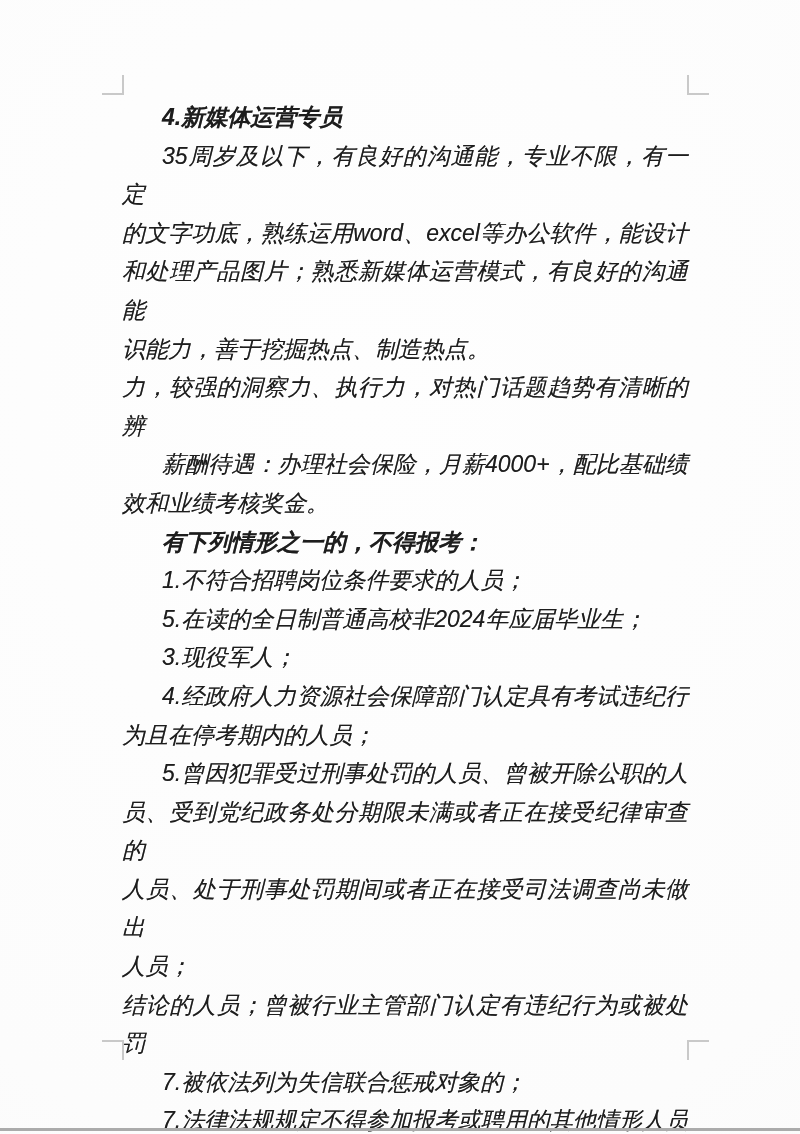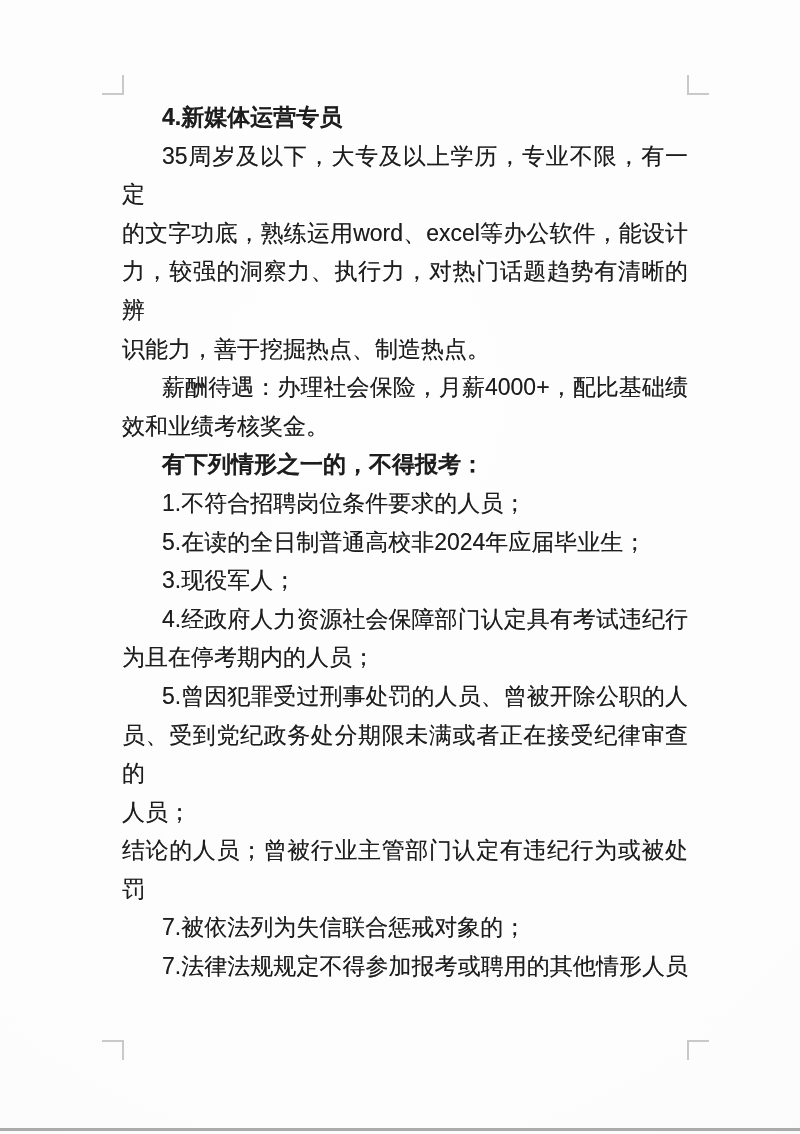--- a/index.html
+++ b/index.html
@@ -4,20 +4,21 @@
 <style>
   html,body{margin:0;padding:0;}
   body{
     width:800px;height:1134px;overflow:hidden;
     background:#ffffff;
     font-family:"Liberation Sans","DejaVu Sans",sans-serif;
   }
   .page{
     position:relative;width:800px;height:1134px;
     background:radial-gradient(150% 125% at 45% 35%, #fefefe 0%, #fcfcfc 55%, #f8f8f8 100%);
+    font-style:italic;
   }
   .text-block{
     position:absolute;left:122px;top:98px;width:566px;
     font-size:23px;line-height:38.6px;color:#1d1d1d;
     text-shadow:0 0 .5px rgba(25,25,25,.55);
   }
   .ln{min-height:38.6px;white-space:normal;}
   .fill{text-align:justify;text-align-last:justify;}
   .indent{text-indent:40px;}
   .b{font-weight:700;}
@@ -34,34 +35,36 @@
 
 <div class="page">
 
   <div class="mark mark-tl"></div>
   <div class="mark mark-tr"></div>
   <div class="mark mark-bl"></div>
   <div class="mark mark-br"></div>
 
   <div class="text-block">
     <div class="ln indent b">4.新媒体运营专员</div>
-    <div class="ln indent fill">35周岁及以下，大专及以上学历，专业不限，有一定</div>
+    <div class="ln indent fill">35周岁及以下，有良好的沟通能，专业不限，有一定</div>
     <div class="ln fill">的文字功底，熟练运用word、excel等办公软件，能设计</div>
+    <div class="ln fill">和处理产品图片；熟悉新媒体运营模式，有良好的沟通能</div>
+    <div class="ln">识能力，善于挖掘热点、制造热点。</div>
     <div class="ln fill">力，较强的洞察力、执行力，对热门话题趋势有清晰的辨</div>
-    <div class="ln">识能力，善于挖掘热点、制造热点。</div>
     <div class="ln indent fill">薪酬待遇：办理社会保险，月薪4000+，配比基础绩</div>
     <div class="ln">效和业绩考核奖金。</div>
     <div class="ln indent b">有下列情形之一的，不得报考：</div>
     <div class="ln indent">1.不符合招聘岗位条件要求的人员；</div>
     <div class="ln indent">5.在读的全日制普通高校非2024年应届毕业生；</div>
     <div class="ln indent">3.现役军人；</div>
     <div class="ln indent fill">4.经政府人力资源社会保障部门认定具有考试违纪行</div>
     <div class="ln">为且在停考期内的人员；</div>
     <div class="ln indent fill">5.曾因犯罪受过刑事处罚的人员、曾被开除公职的人</div>
     <div class="ln fill">员、受到党纪政务处分期限未满或者正在接受纪律审查的</div>
+    <div class="ln fill">人员、处于刑事处罚期间或者正在接受司法调查尚未做出</div>
     <div class="ln">人员；</div>
     <div class="ln fill">结论的人员；曾被行业主管部门认定有违纪行为或被处罚</div>
     <div class="ln indent">7.被依法列为失信联合惩戒对象的；</div>
     <div class="ln indent fill">7.法律法规规定不得参加报考或聘用的其他情形人员</div>
 
   </div>
 
   <div class="page-bottom-edge"></div>
 
 </div>

